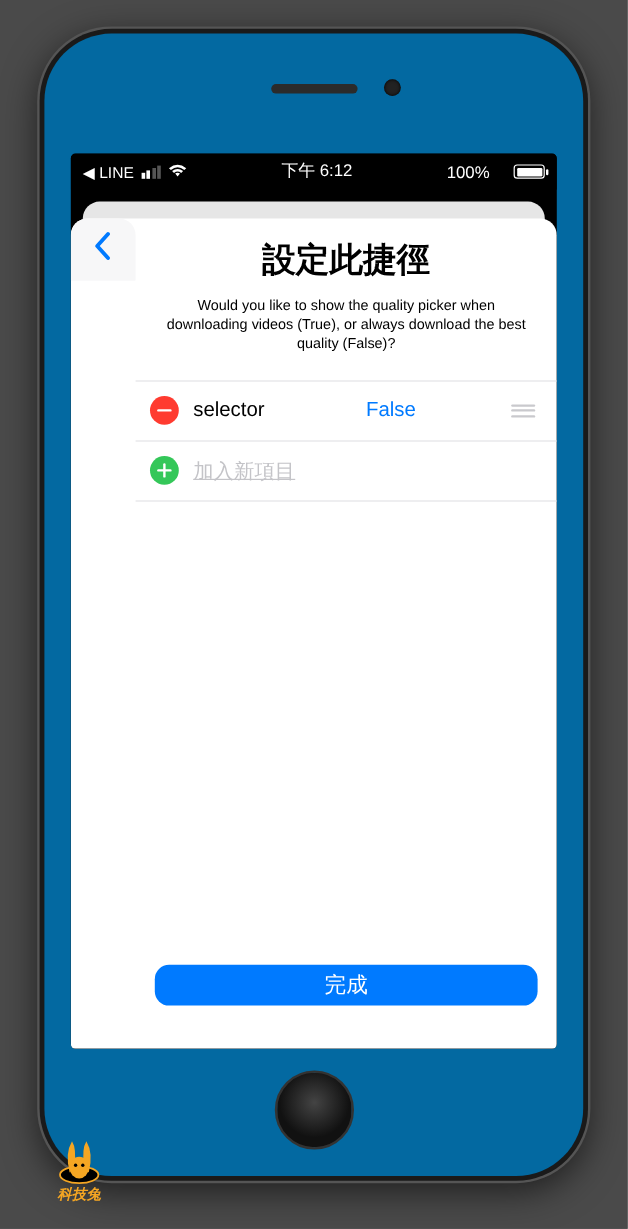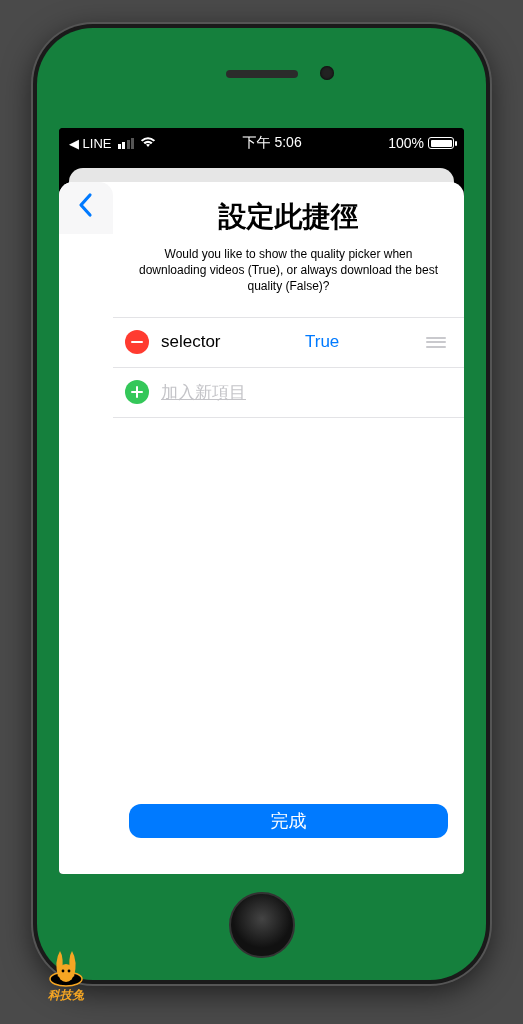--- a/index.html
+++ b/index.html
@@ -10,21 +10,21 @@
     position: absolute;
     left: 33px; top: 24px;
     width: 457px; height: 960px;
     background: #1a1a1a;
     border-radius: 60px;
     box-shadow: 0 0 0 2px #555, 0 8px 30px rgba(0,0,0,.6);
     padding: 4px;
   }
   .phone-inner {
     width: 100%; height: 100%;
-    background: #15803d;
+    background: #0369a1;
     border-radius: 56px;
     position: relative;
     overflow: hidden;
   }
   
   .earpiece {
     position: absolute; top: 42px; left: 50%; transform: translateX(-50%);
     width: 72px; height: 8px; background: #2b2b2b; border-radius: 4px;
   }
   .cam {
@@ -56,21 +56,21 @@
     padding: 0 10px;
     background: #000;
   }
   .sb-left { display: flex; align-items: center; gap: 6px; }
   .sb-back { font-size: 13px; }
   .sb-signal { display: inline-flex; align-items: flex-end; gap: 1.5px; }
   .sb-signal i { width: 3px; background: #fff; display: inline-block; }
   .sb-signal i:nth-child(1){height:5px} .sb-signal i:nth-child(2){height:7px}
   .sb-signal i:nth-child(3){height:9px;background:#555} .sb-signal i:nth-child(4){height:11px;background:#555}
   .sb-wifi { width:16px;height:12px; }
-  .sb-right { display:flex; align-items:center; gap:4px; font-size:14px;}
+  .sb-right { display:flex; align-items:center; gap:20px; font-size:14px;}
   .sb-batt { width:26px;height:12px;border:1.3px solid #fff;border-radius:3px;position:relative; }
   .sb-batt::after{content:"";position:absolute;right:-4px;top:3px;width:2.5px;height:5px;background:#fff;border-radius:1px;}
   .sb-batt i{position:absolute;inset:1.5px;background:#fff;border-radius:1px;}
 
   
   .sheet-back {
     position: absolute; top: 40px; left: 10px; right: 10px; height: 40px;
     background: #fff; border-radius: 14px 14px 0 0;
     opacity: .9;
   }
@@ -138,21 +138,21 @@
               <i></i>
               <i></i>
               <i></i>
             </span>
           <span>
             <svg class="sb-wifi" viewBox="0 0 16 12">
                 <path d="M8 11 L6 8.6 Q8 7.2 10 8.6 Z M3.4 6.6 Q8 3 12.6 6.6 L11 8.2 Q8 5.8 5 8.2 Z M0.8 4.2 Q8 -1.5 15.2 4.2 L13.6 5.6 Q8 1 2.4 5.6 Z" fill="#fff"></path>
               </svg>
           </span>
         </div>
-        <div>下午 5:06</div>
+        <div>下午 6:12</div>
         <div class="sb-right">
           <span>100%</span>
           <span class="sb-batt">
               <i></i>
             </span>
         </div>
       </div>
 
       <div class="sheet-back"></div>
 
@@ -166,21 +166,21 @@
         </div>
 
         <div class="content">
           <div class="heading">設定此捷徑</div>
           <div class="desc">Would you like to show the quality picker when downloading videos (True), or always download the best quality (False)?</div>
 
           <div class="list">
             <div class="row">
               <span class="circle minus"></span>
               <span class="key">selector</span>
-              <span class="val">True</span>
+              <span class="val">False</span>
               <span class="drag">
                   <i></i>
                   <i></i>
                   <i></i>
                 </span>
             </div>
             <div class="row">
               <span class="circle plus"></span>
               <span class="placeholder">加入新項目</span>
             </div>

